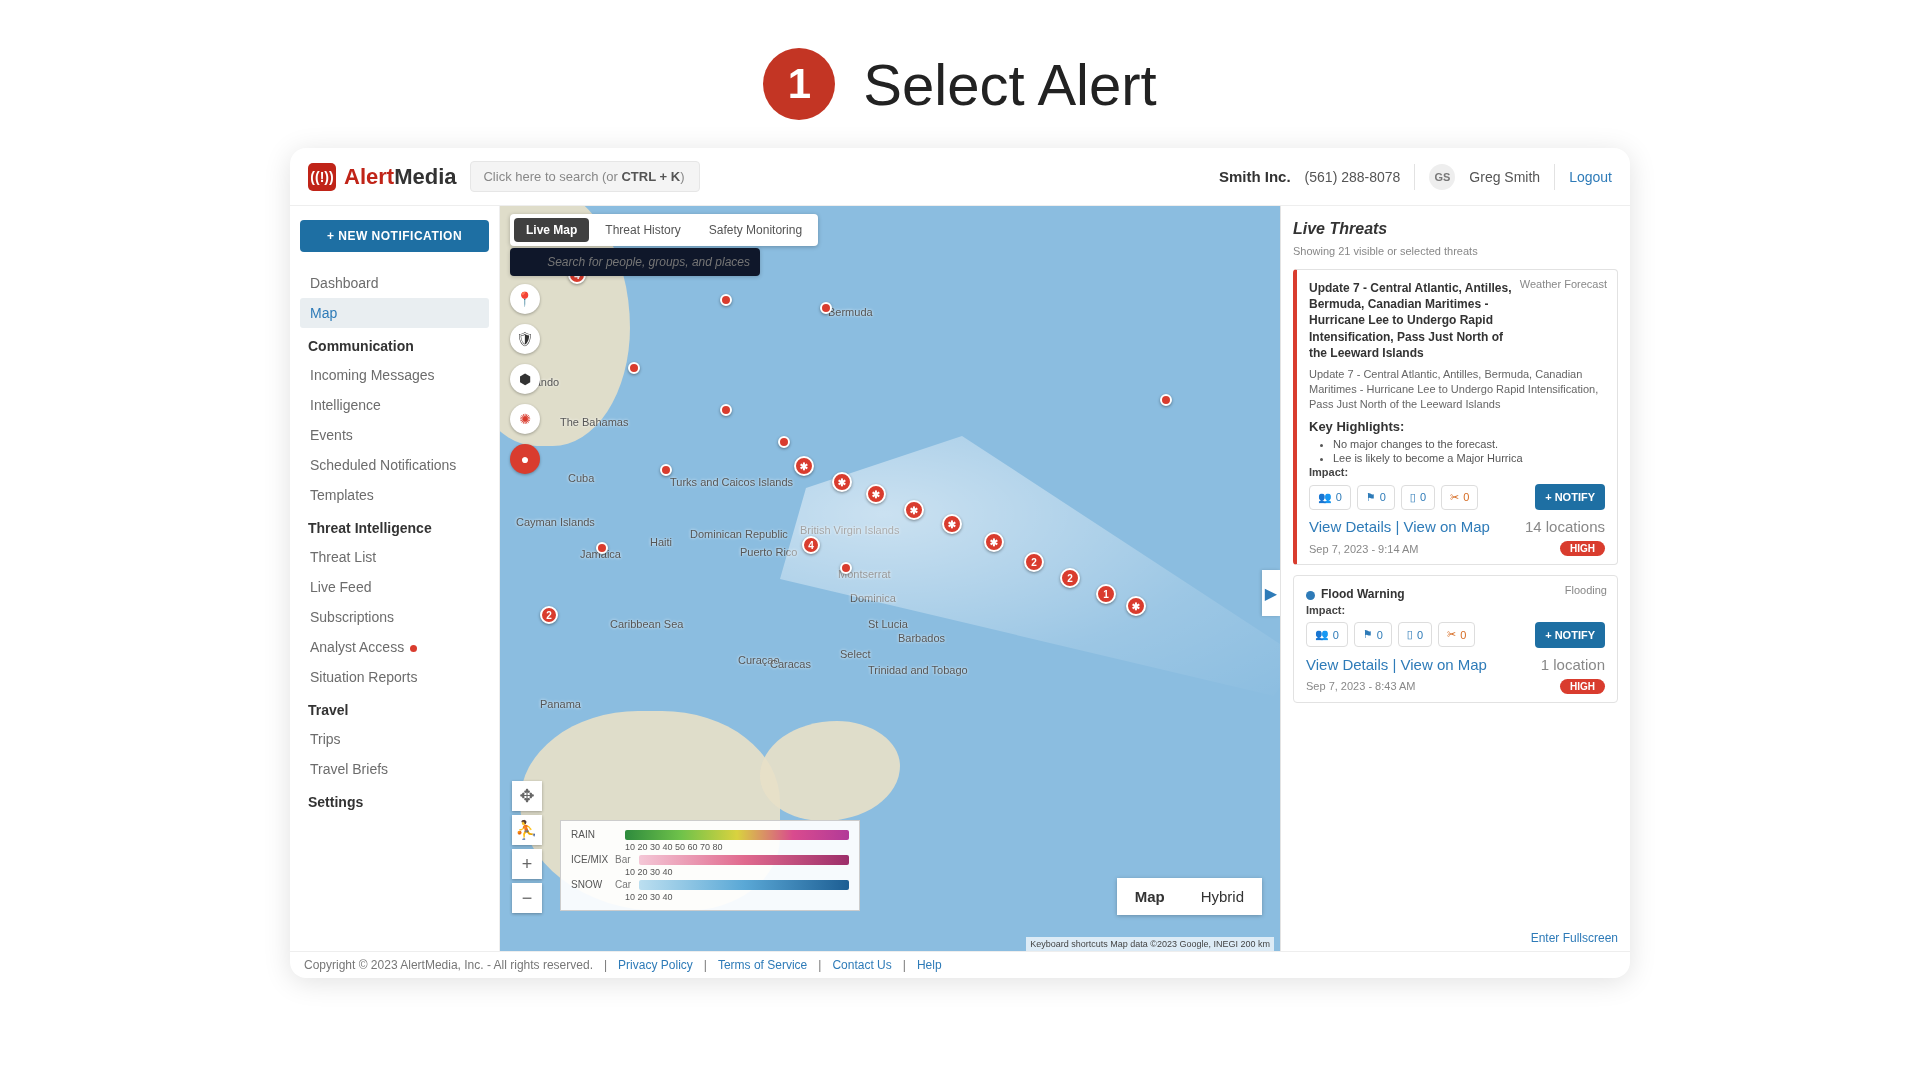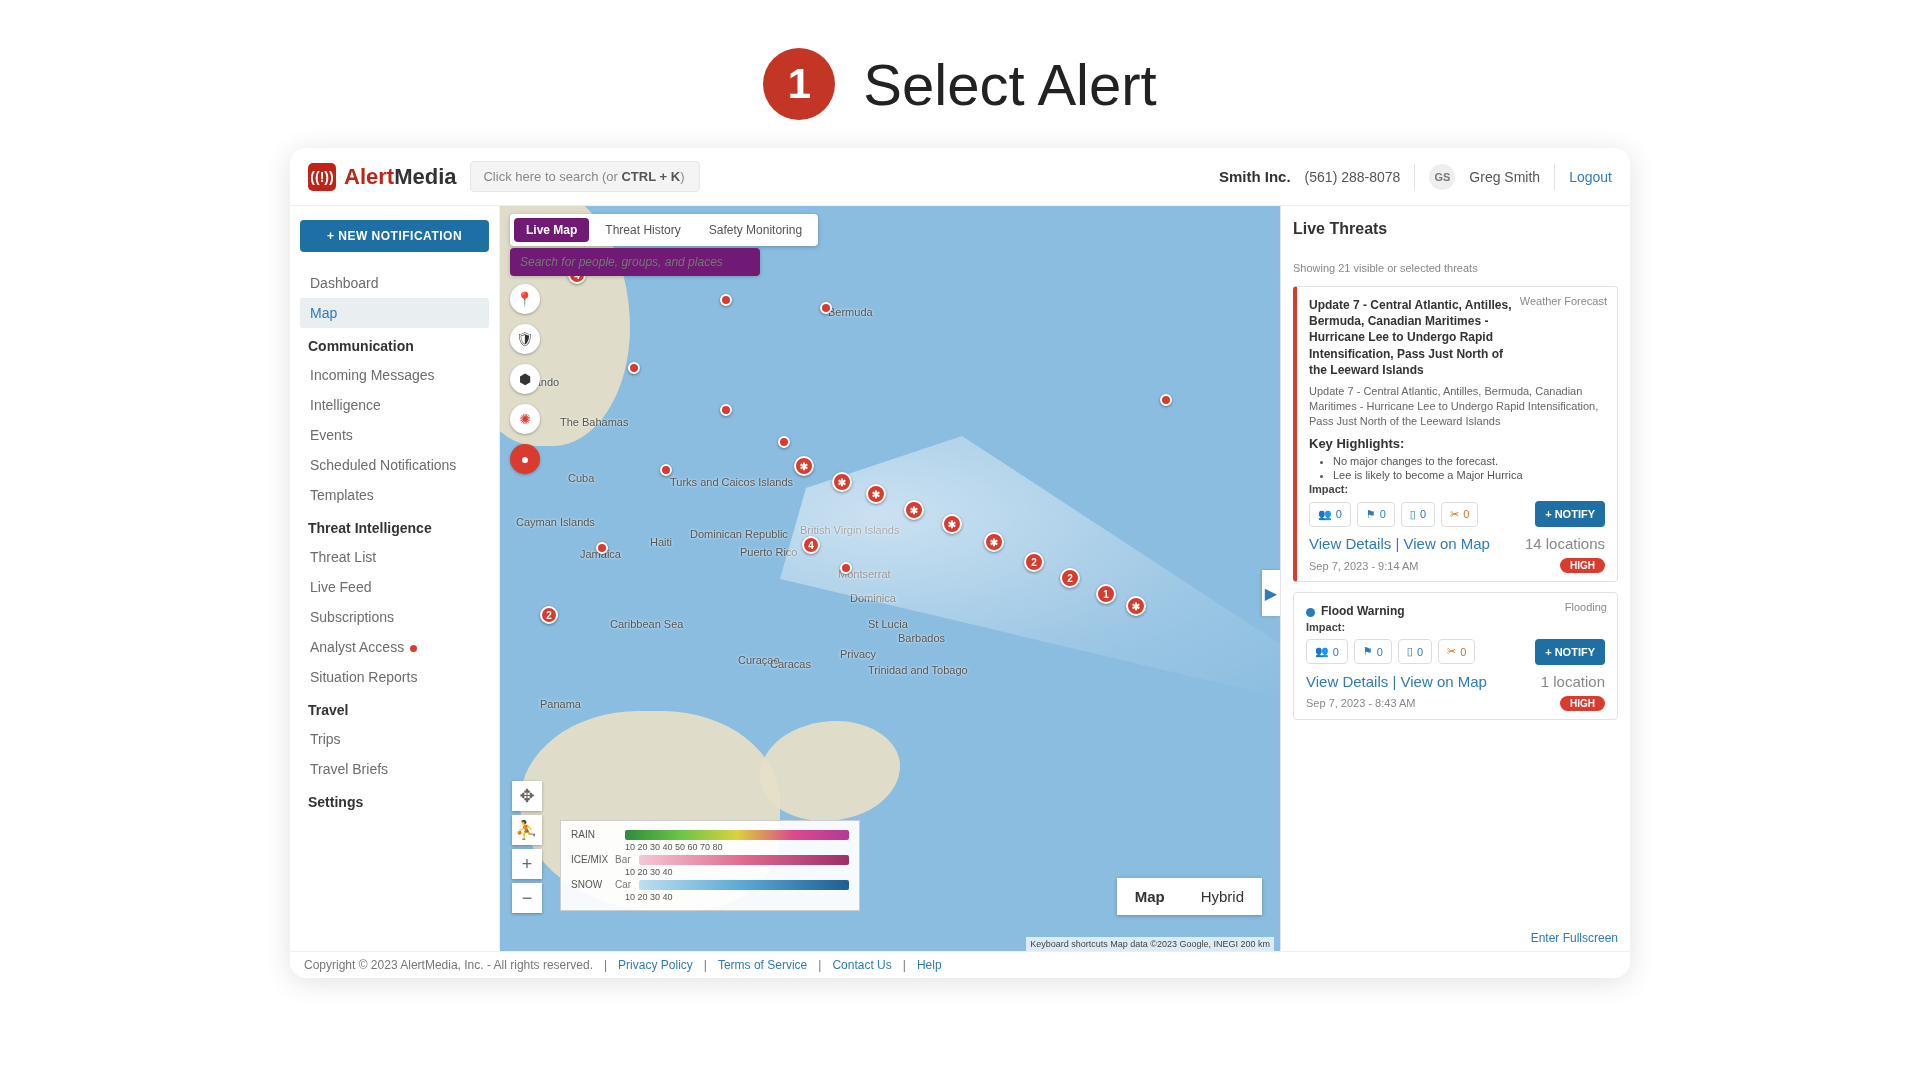--- a/index.html
+++ b/index.html
@@ -36,22 +36,22 @@
 .new-notif-btn { width: 100%; background: #1e6fa3; color: #fff; border: none; border-radius: 4px; padding: 9px 0; font-size: 12px; letter-spacing: .5px; font-weight: 600; margin-bottom: 16px; cursor: pointer; }
 .nav-item { padding: 7px 10px; font-size: 14px; color: #6c6c6c; cursor: pointer; border-radius: 3px; }
 .nav-item.active { background: #e9eef1; color: #2e7bb8; }
 .nav-section { font-weight: 700; font-size: 14px; color: #333; padding: 10px 8px 6px; }
 .red-dot { width: 7px; height: 7px; border-radius: 50%; background: #d93c2e; display: inline-block; margin-left: 6px; vertical-align: middle; }
 
 
 .mapwrap { position: relative; background: #8bbde0; overflow: hidden; }
 .map-tabs { position: absolute; top: 8px; left: 10px; background: #fff; border-radius: 4px; box-shadow: 0 1px 4px rgba(0,0,0,.25); display: flex; padding: 4px; gap: 4px; z-index: 5; }
 .map-tab { padding: 5px 12px; font-size: 12px; color: #555; cursor: pointer; }
-.map-tab.active { background: #701a75; color: #fff; border-radius: 4px; font-weight: 600; }
-.map-search { position: absolute; top: 42px; left: 10px; width: 250px; background: #701a75; border-radius: 4px; padding: 7px 10px; font-size: 12px; color: #999; box-shadow: 0 1px 4px rgba(0,0,0,.2); border: none; z-index: 5; font-style: italic; }
+.map-tab.active { background: #404040; color: #fff; border-radius: 4px; font-weight: 600; }
+.map-search { position: absolute; top: 42px; left: 10px; width: 250px; background: #0f172a; border-radius: 4px; padding: 7px 10px; font-size: 12px; color: #999; box-shadow: 0 1px 4px rgba(0,0,0,.2); border: none; z-index: 5; font-style: italic; text-align: right; }
 .collapse-handle { position: absolute; right: 0; top: 52%; transform: translateY(-50%); width: 18px; height: 46px; background: #fff; display: flex; align-items: center; justify-content: center; color: #2e7bb8; box-shadow: -1px 0 3px rgba(0,0,0,.15); z-index: 5; cursor: pointer; }
 
 .land { position: absolute; background: #e8e0c8; border-radius: 40% 60% 50% 50%; opacity: .9; }
 .land.l1 { left: -40px; top: -20px; width: 170px; height: 260px; }
 .land.l2 { left: 20px; bottom: 40px; width: 260px; height: 200px; border-radius: 50% 50% 40% 60%; }
 .land.l3 { left: 260px; bottom: 130px; width: 140px; height: 100px; border-radius: 55% 45% 55% 45%; }
 .map-label { position: absolute; font-size: 11px; color: #555; text-shadow: 0 0 3px #fff; }
 
 .cone { position: absolute; left: 280px; top: 230px; width: 520px; height: 260px; background: radial-gradient(ellipse at 20% 30%, rgba(255,255,255,.55), rgba(255,255,255,.15) 60%, transparent); clip-path: polygon(5% 20%, 35% 0%, 100% 85%, 95% 100%, 0% 55%); }
 .track-pt { position: absolute; width: 20px; height: 20px; background: #d93c2e; border-radius: 50%; border: 2px solid #fff; color: #fff; font-size: 10px; font-weight: 700; display: flex; align-items: center; justify-content: center; box-shadow: 0 1px 3px rgba(0,0,0,.4); }
@@ -65,21 +65,21 @@
 .legend { position: absolute; left: 60px; bottom: 40px; background: rgba(255,255,255,.92); border: 1px solid #ccc; padding: 6px 10px 8px; font-size: 10px; color: #555; width: 300px; z-index: 4; }
 .legend-row { display: flex; align-items: center; gap: 6px; margin: 2px 0; }
 .legend-bar { height: 10px; flex: 1; border-radius: 2px; }
 .maptype { position: absolute; right: 18px; bottom: 36px; background: #fff; box-shadow: 0 1px 4px rgba(0,0,0,.25); display: flex; z-index:4; }
 .maptype span { padding: 10px 18px; font-size: 15px; color: #333; cursor: pointer; }
 .maptype span.active { font-weight: 700; }
 .map-attrib { position: absolute; right: 6px; bottom: 0; font-size: 9px; color: #444; background: rgba(255,255,255,.7); padding: 2px 4px; }
 
 
 .rpanel { border-left: 1px solid #e3e3e3; overflow: hidden; padding: 14px 12px 0; position: relative; }
-.rpanel-title { font-weight: 700; font-size: 16px; color: #333; margin-bottom: 24px; }
+.rpanel-title { font-weight: 700; font-size: 16px; color: #333; margin-bottom: 7px; font-style: italic; }
 .rpanel-sub { font-size: 11px; color: #888; margin-bottom: 12px; }
 .threat-card { border: 1px solid #e2e2e2; border-radius: 4px; padding: 10px 12px 8px; margin-bottom: 10px; position: relative; }
 .threat-card.selected { border-left: 4px solid #d93c2e; }
 .tc-title { font-weight: 700; font-size: 12px; color: #333; line-height: 1.35; }
 .tc-type { position: absolute; top: 8px; right: 10px; font-size: 11px; color: #888; }
 .tc-desc { font-size: 11px; color: #666; line-height: 1.35; margin-top: 6px; }
 .tc-hi-head { font-weight: 700; font-size: 13px; margin-top: 8px; }
 .tc-hi-list { font-size: 11px; color: #555; padding-left: 24px; margin-top: 4px; }
 .tc-hi-list li { margin: 2px 0; }
 .impact-lbl { font-size: 11px; font-weight: 700; color: #444; margin-top: 1px; }
@@ -179,21 +179,21 @@
           <div class="map-label" style="left:150px;top:330px">Haiti</div>
           <div class="map-label" style="left:190px;top:322px">Dominican Republic</div>
           <div class="map-label" style="left:240px;top:340px">Puerto Rico</div>
           <div class="map-label" style="left:300px;top:318px">British Virgin Islands</div>
           <div class="map-label" style="left:80px;top:342px">Jamaica</div>
           <div class="map-label" style="left:338px;top:362px">Montserrat</div>
           <div class="map-label" style="left:350px;top:386px">Dominica</div>
           <div class="map-label" style="left:368px;top:412px">St Lucia</div>
           <div class="map-label" style="left:398px;top:426px">Barbados</div>
           <div class="map-label" style="left:368px;top:458px">Trinidad and Tobago</div>
-          <div class="map-label" style="left:340px;top:442px">Privacy</div>
+          <div class="map-label" style="left:340px;top:442px">Select</div>
           <div class="map-label" style="left:110px;top:412px">Caribbean Sea</div>
           <div class="map-label" style="left:238px;top:448px">Curaçao</div>
           <div class="map-label" style="left:270px;top:452px">Caracas</div>
           <div class="map-label" style="left:40px;top:492px">Panama</div>
           <div class="map-label" style="left:68px;top:266px">Cuba</div>
           <div class="map-label" style="left:16px;top:310px">Cayman Islands</div>
           <div class="map-label" style="left:20px;top:170px">Orlando</div>
           <div class="map-label" style="left:14px;top:20px">Charlotte</div>
 
           <div class="cone"></div>

